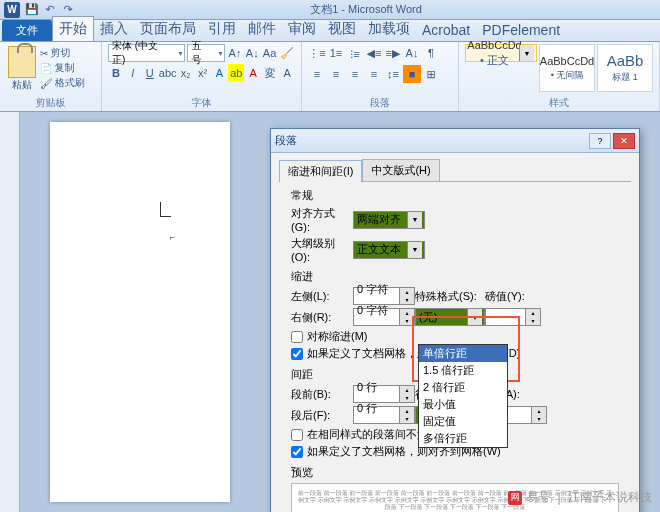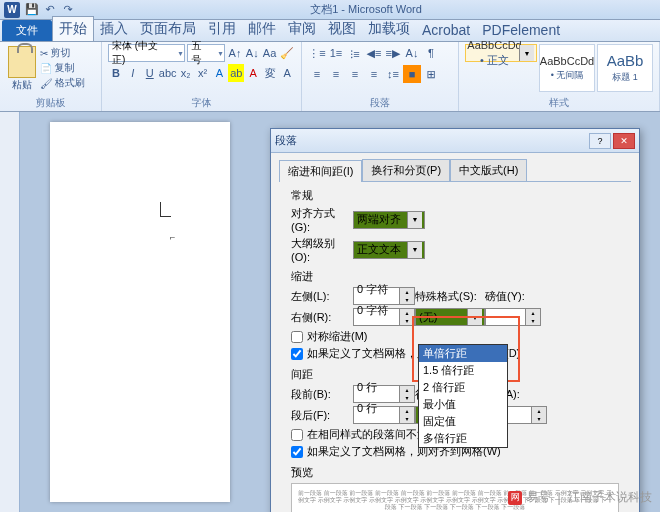--- a/index.html
+++ b/index.html
@@ -194,21 +194,20 @@
 <div class="dialog">
   <div class="dlg-title">
     <span>段落</span>
     <div class="dlg-ctrls">
       <div>?</div>
       <div class="x">✕</div>
     </div>
   </div>
   <div class="dlg-tabs">
     <div class="dlg-tab active">缩进和间距(I)</div>
-    <div class="dlg-tab">换行和分页(P)</div>
     <div class="dlg-tab">中文版式(H)</div>
   </div>
   <div class="dlg-body">
     <div class="sect">
       <div class="sect-h">常规</div>
       <div class="frow">
           <label>对齐方式(G):</label>
           <div class="sel">两端对齐</div>
         </div>
       <div class="frow">

